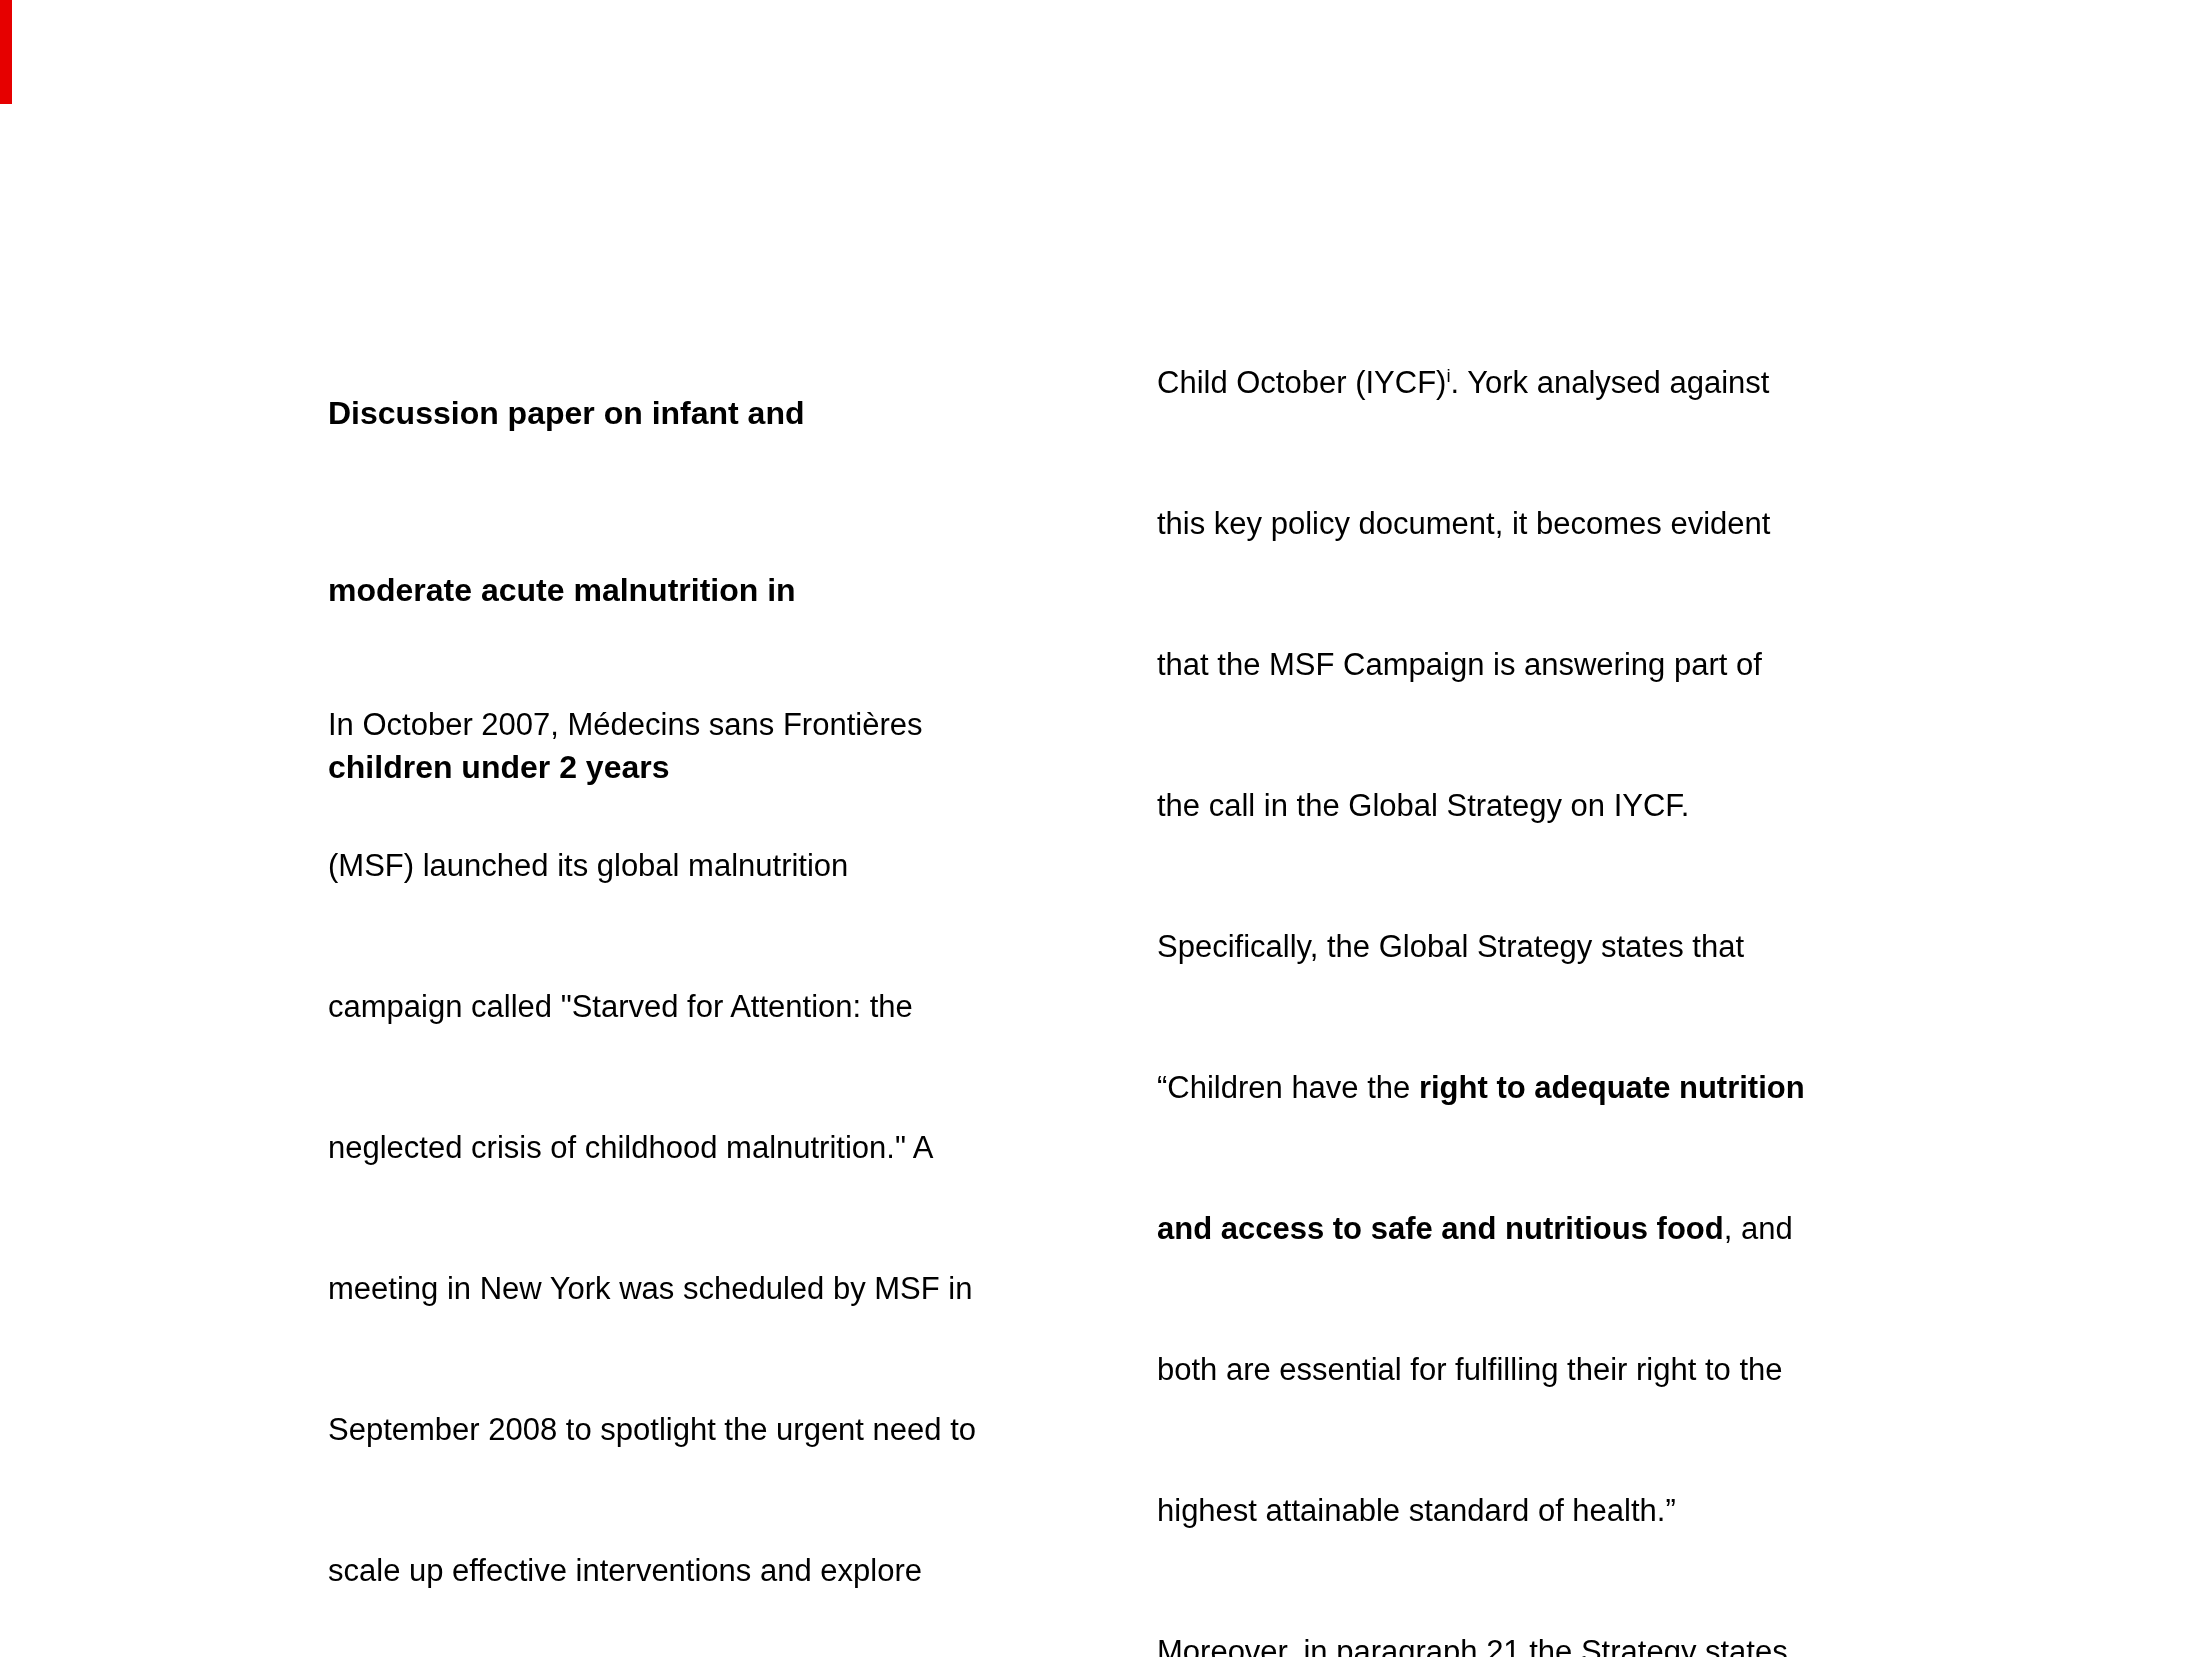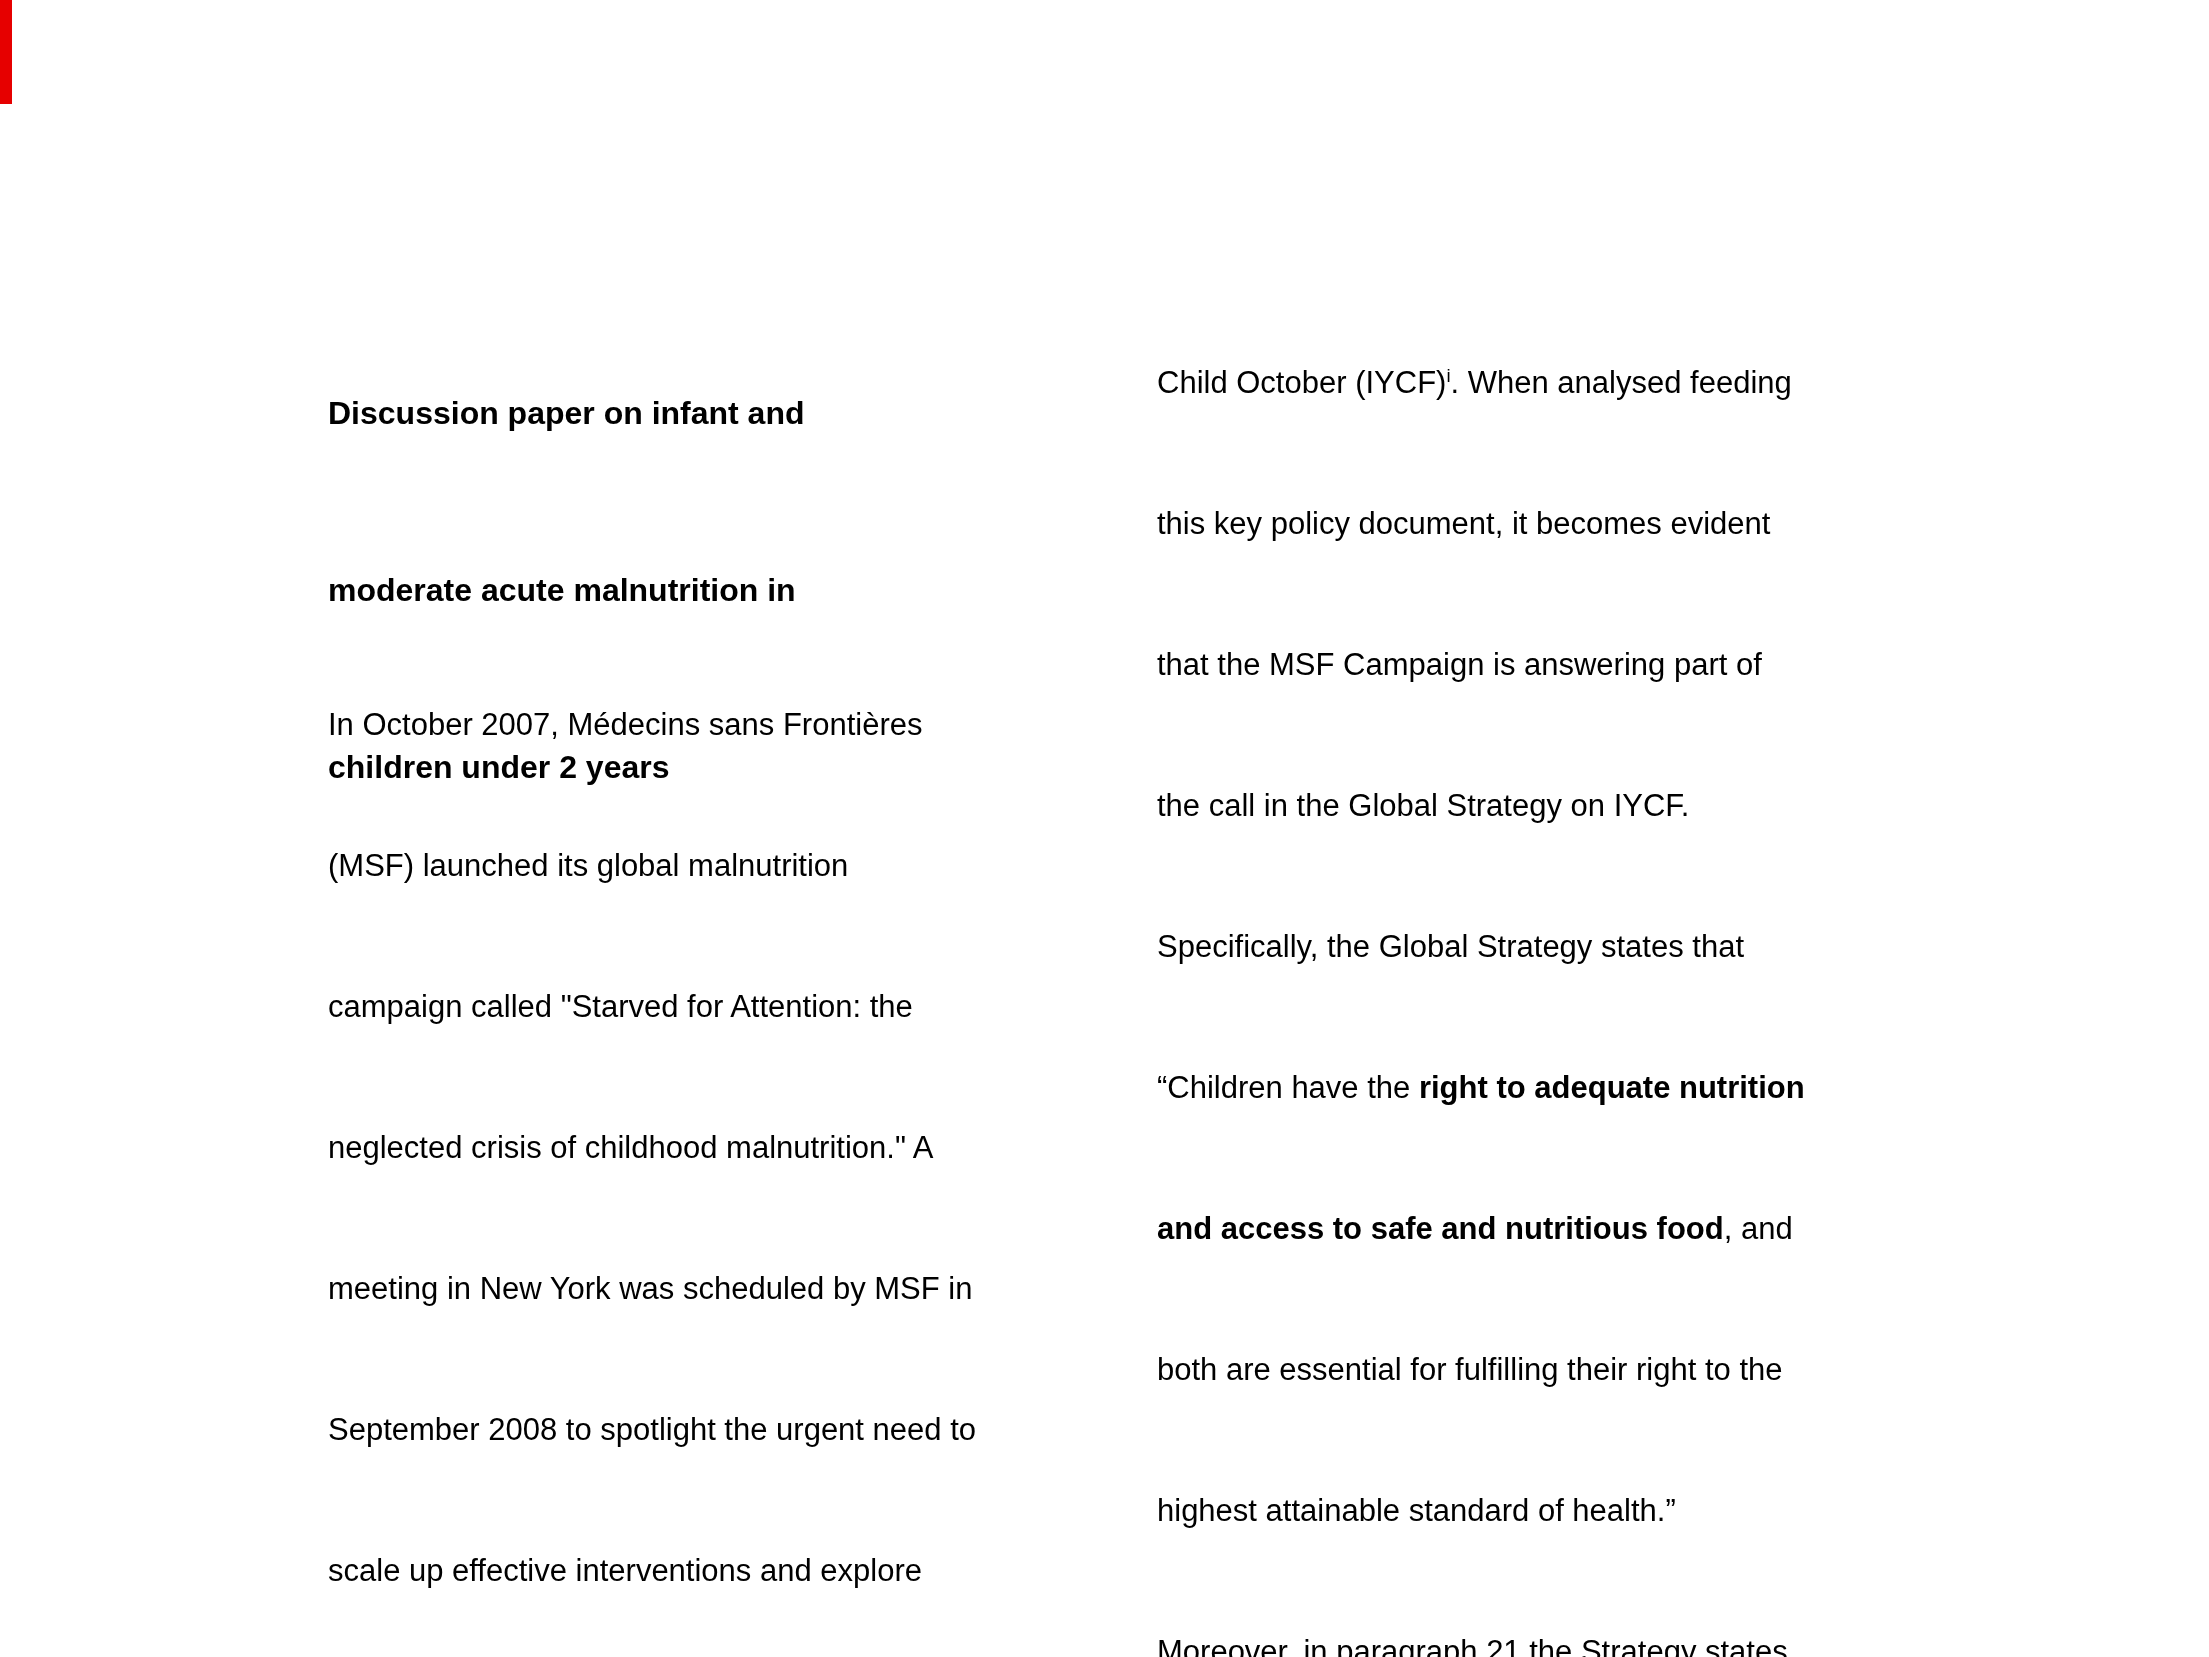--- a/index.html
+++ b/index.html
@@ -81,21 +81,21 @@
     
     
     
     
     
     
     
   </div>
 
   <div class="col-body col-right">
-    <div class="line"><span>Child October (IYCF)</span><sup class="fn">i</sup><span>. When analysed feeding</span></div>
+    <div class="line"><span>Child October (IYCF)</span><sup class="fn">i</sup><span>. York analysed against</span></div>
     <div class="line">this key policy document, it becomes evident</div>
     <div class="line">that the MSF Campaign is answering part of</div>
     <div class="line">the call in the Global Strategy on IYCF.</div>
     <div class="line">Specifically, the Global Strategy states that</div>
     <div class="line"><span>“Children have the </span><span class="b">right to adequate nutrition</span></div>
     <div class="line"><span class="b">and access to safe and nutritious food</span><span>, and</span></div>
     <div class="line">both are essential for fulfilling their right to the</div>
     <div class="line">highest attainable standard of health.”</div>
     <div class="line">Moreover, in paragraph 21 the Strategy states</div>
     

